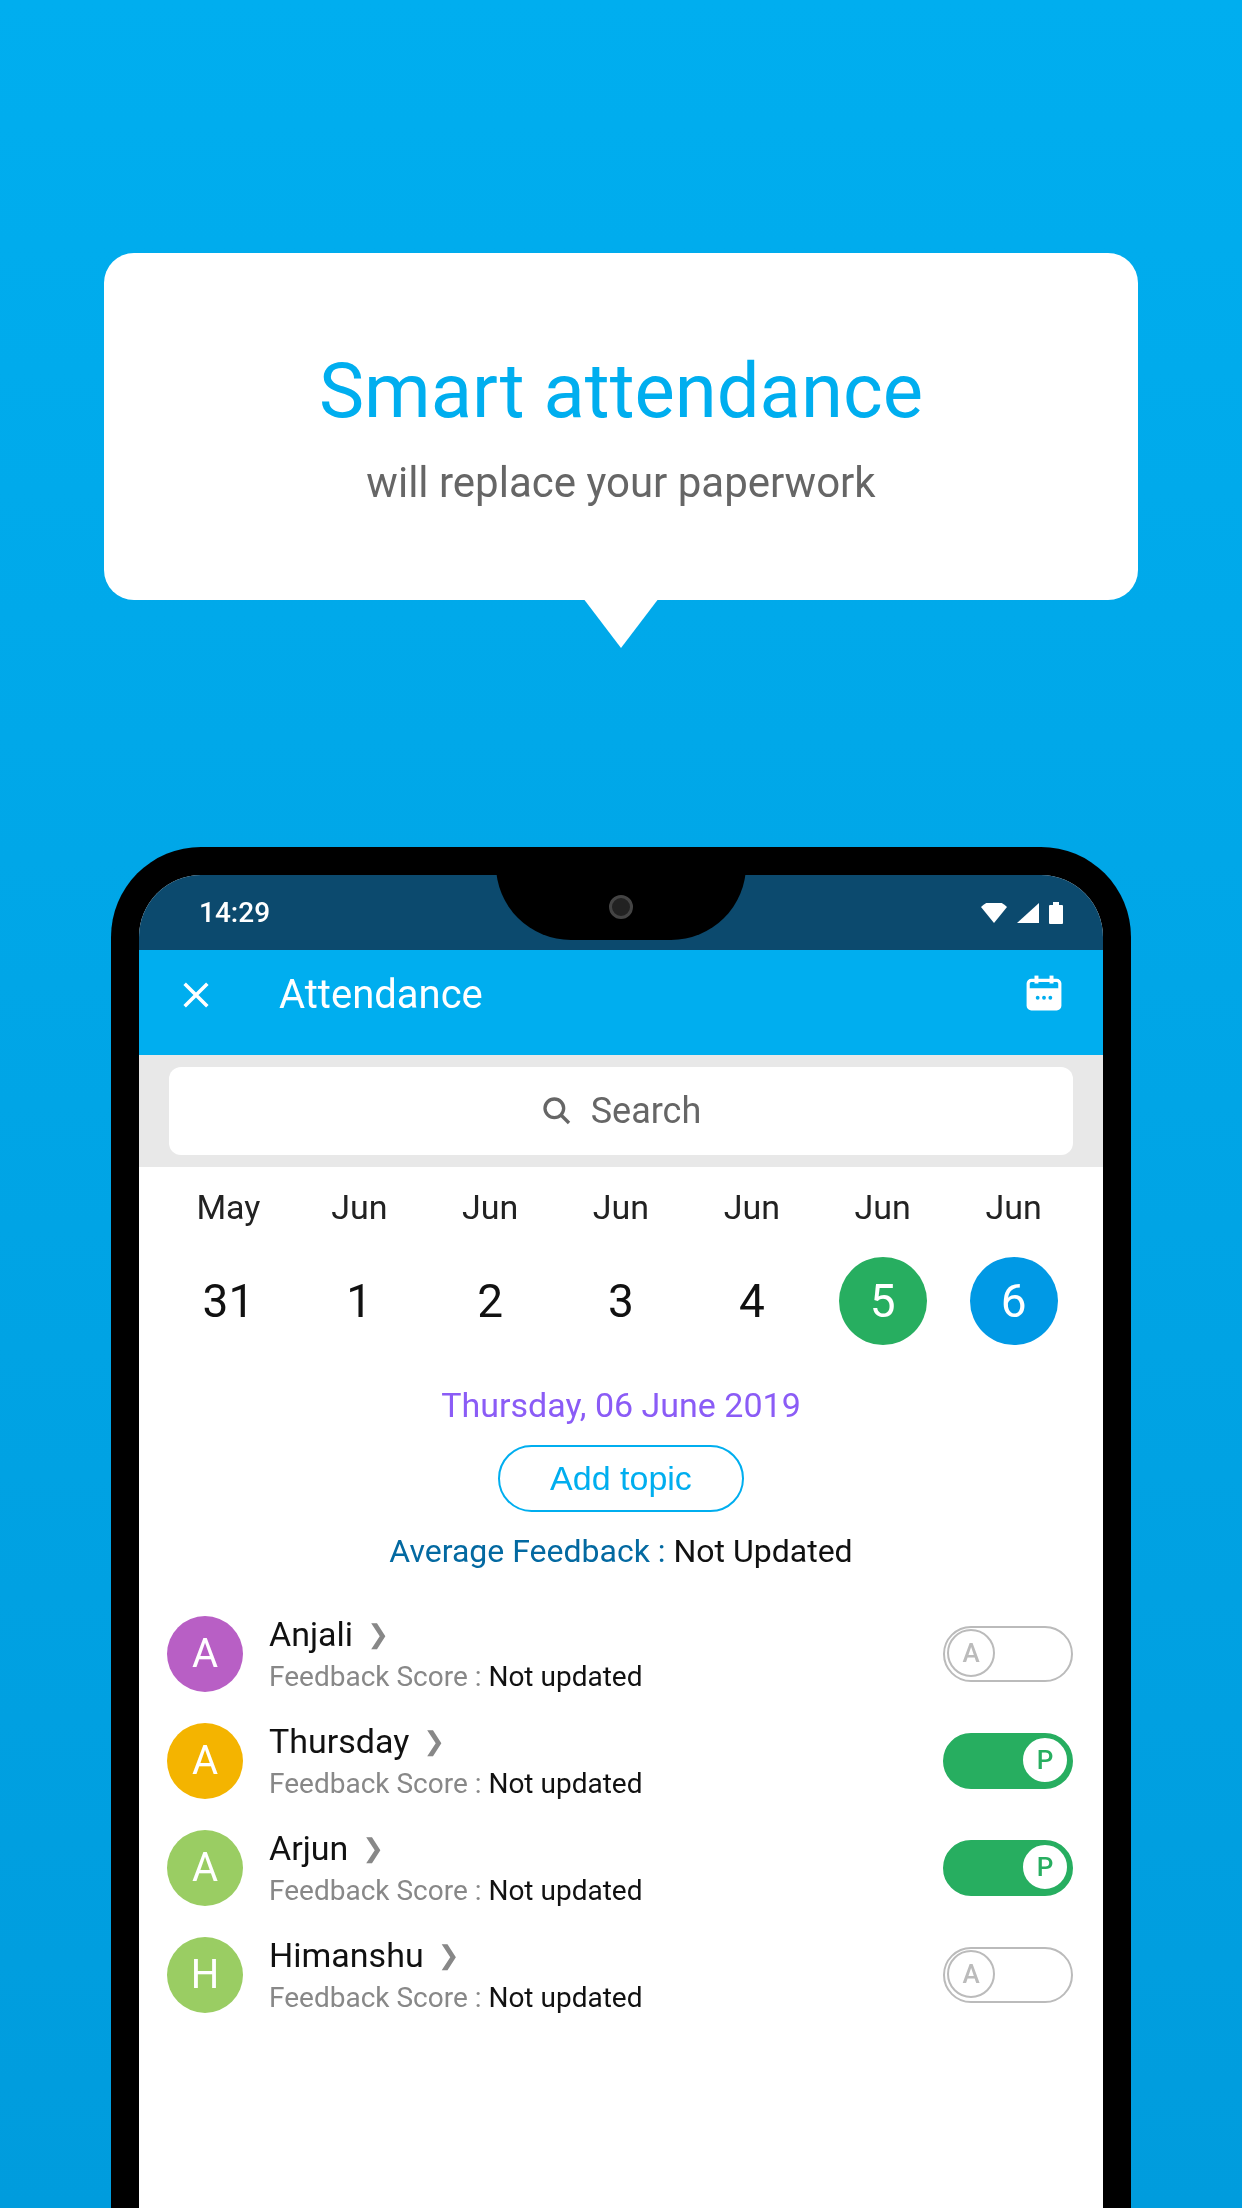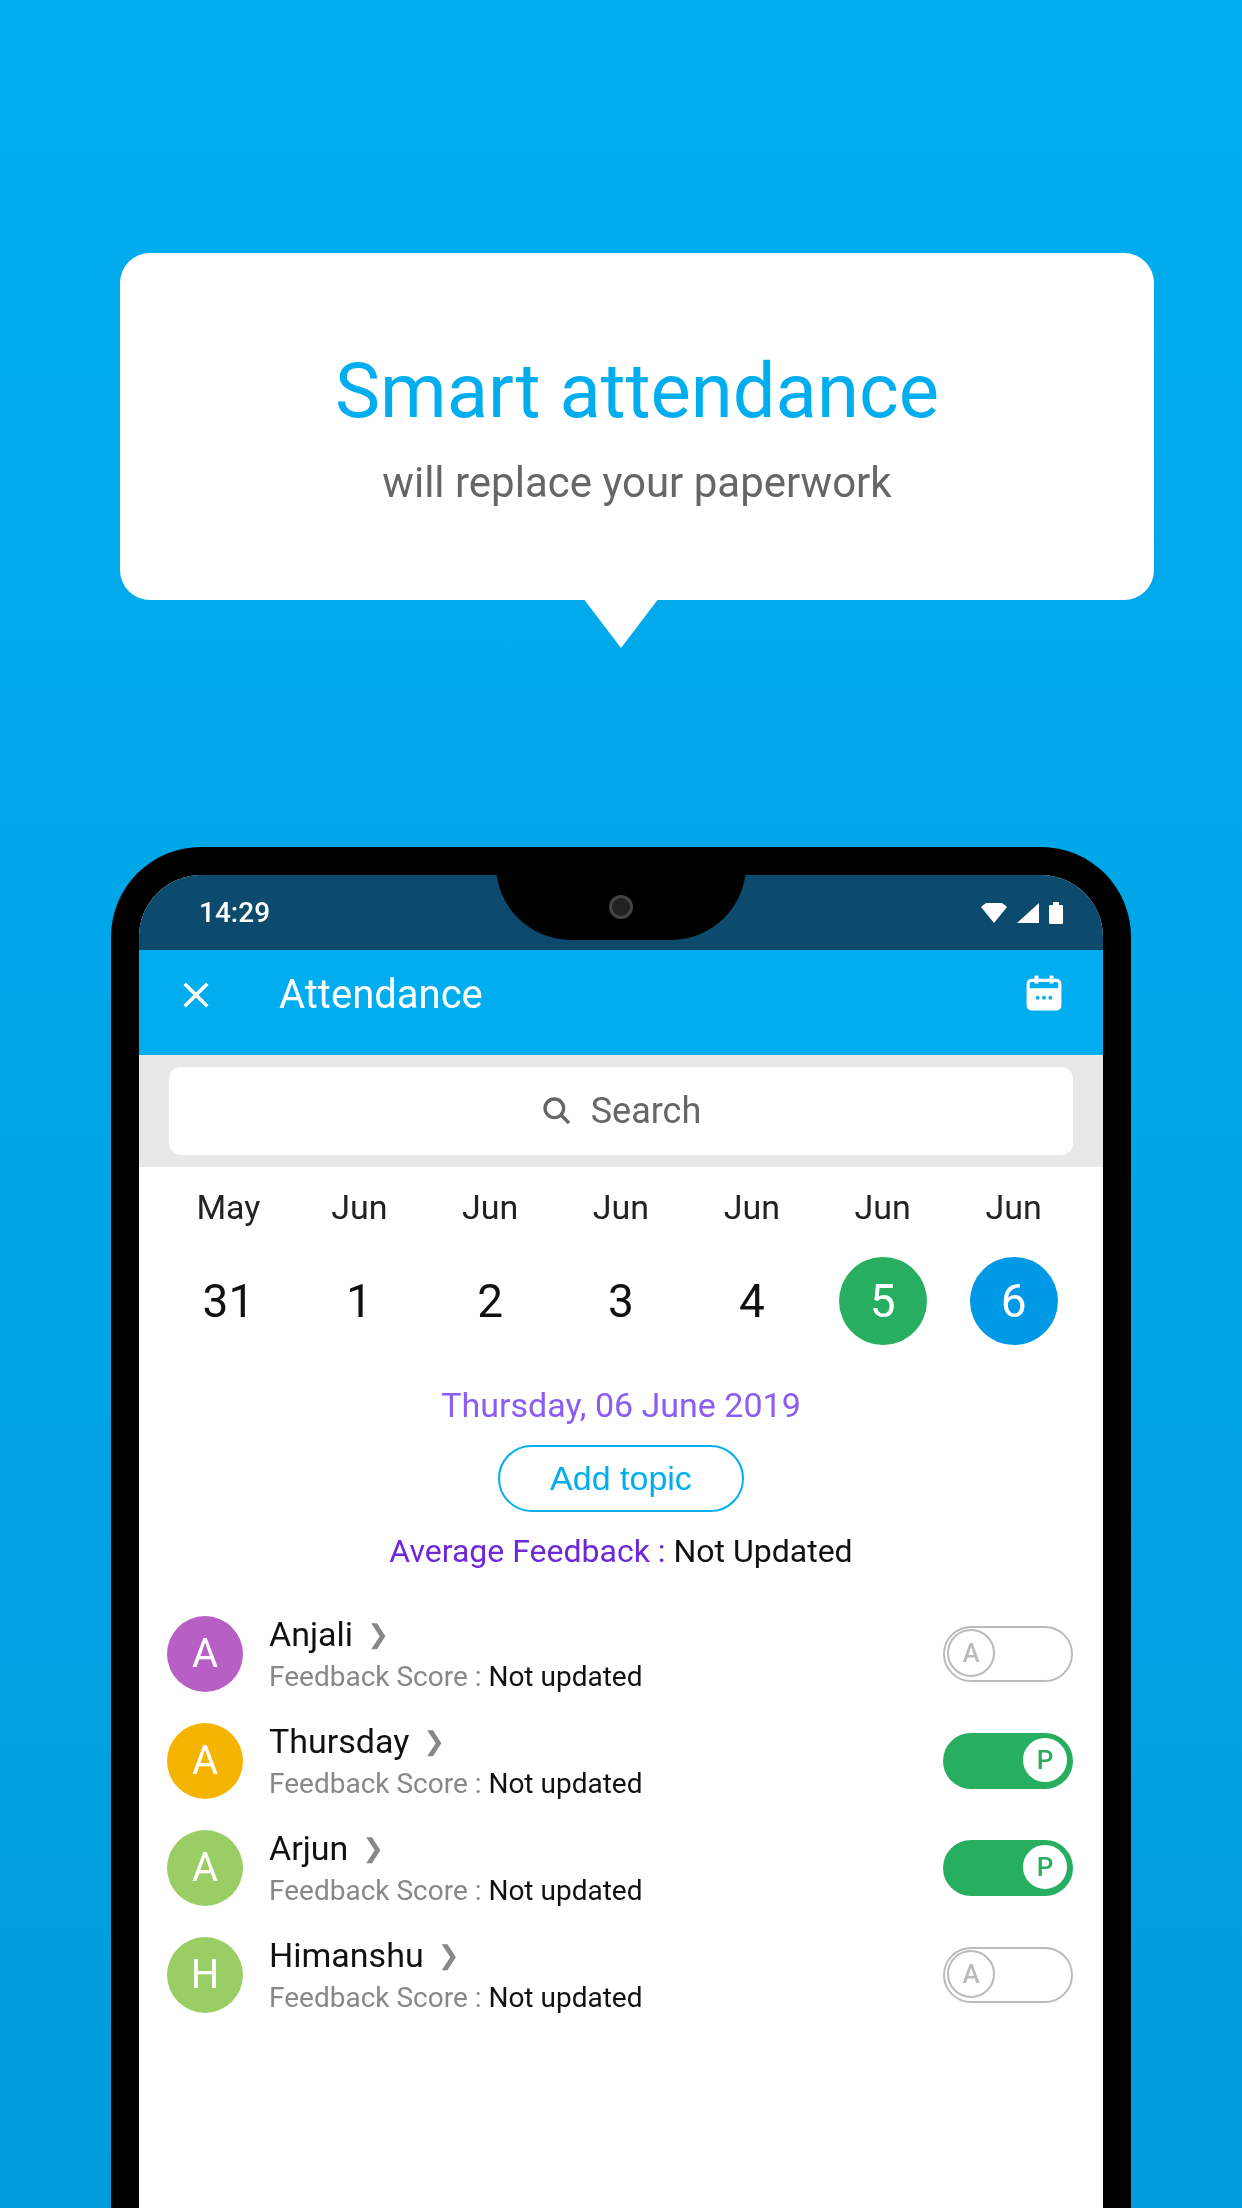--- a/index.html
+++ b/index.html
@@ -7,21 +7,21 @@
     width: 1242px;
     height: 2208px;
     background: linear-gradient(180deg, #00aeef 0%, #009cdd 100%);
     font-family: -apple-system, BlinkMacSystemFont, "Segoe UI", Roboto, sans-serif;
     overflow: hidden;
     position: relative;
   }
   .promo-card {
     position: absolute;
     top: 253px;
-    left: 120px;
+    left: 104px;
     width: 1034px;
     height: 347px;
     background: #fff;
     border-radius: 30px;
     display: flex;
     flex-direction: column;
     align-items: center;
     justify-content: center;
   }
   .promo-title {
@@ -166,21 +166,21 @@
     border-radius: 40px;
     padding: 12px 50px;
     font-size: 34px;
     cursor: pointer;
   }
   .avg-feedback {
     text-align: center;
     font-size: 32px;
     margin-bottom: 30px;
   }
-  .avg-feedback .label { color: #6d28d9; }
+  .avg-feedback .label { color: #0369a1; }
   .avg-feedback .value { color: #111; }
   .student-list { }
   .student-row {
     display: flex;
     align-items: center;
     padding: 14px 30px 14px 28px;
     gap: 26px;
   }
   .avatar {
     width: 76px; height: 76px; border-radius: 50%;

